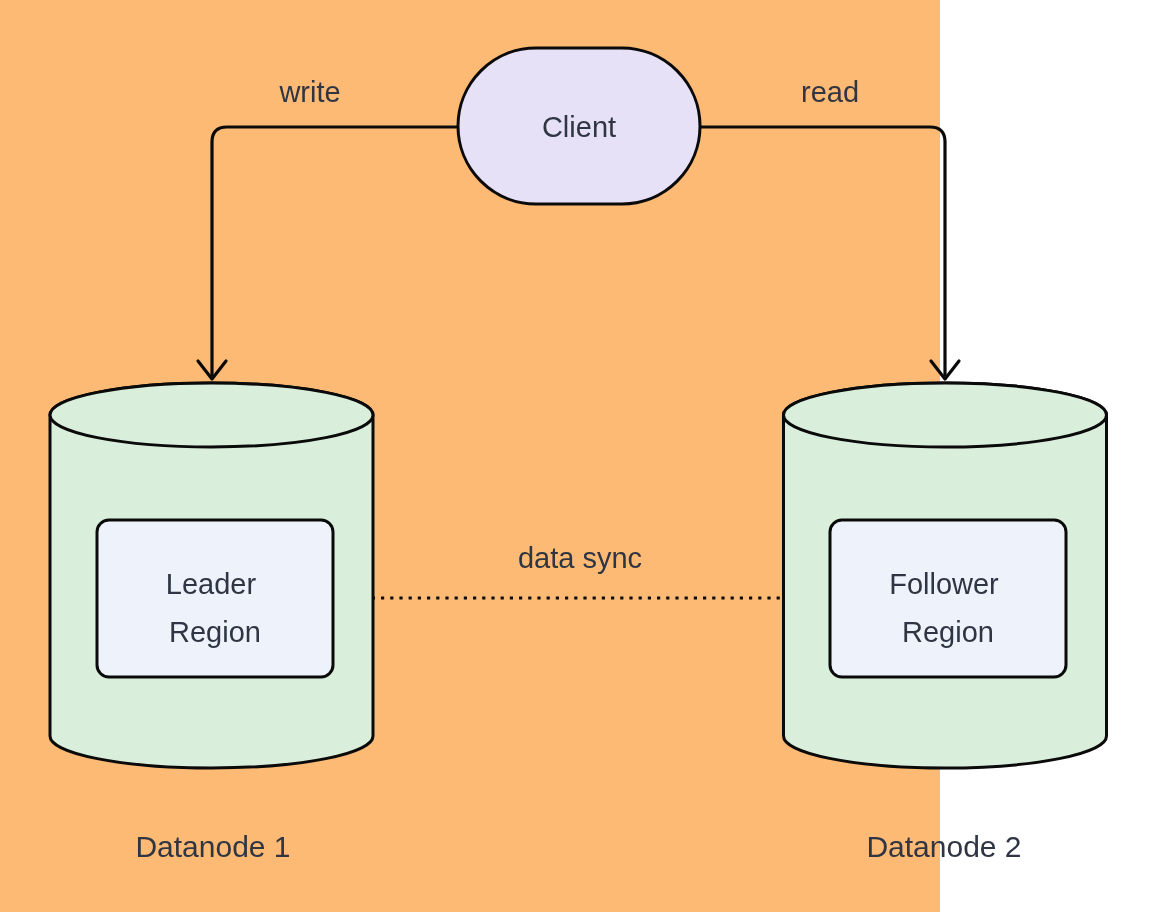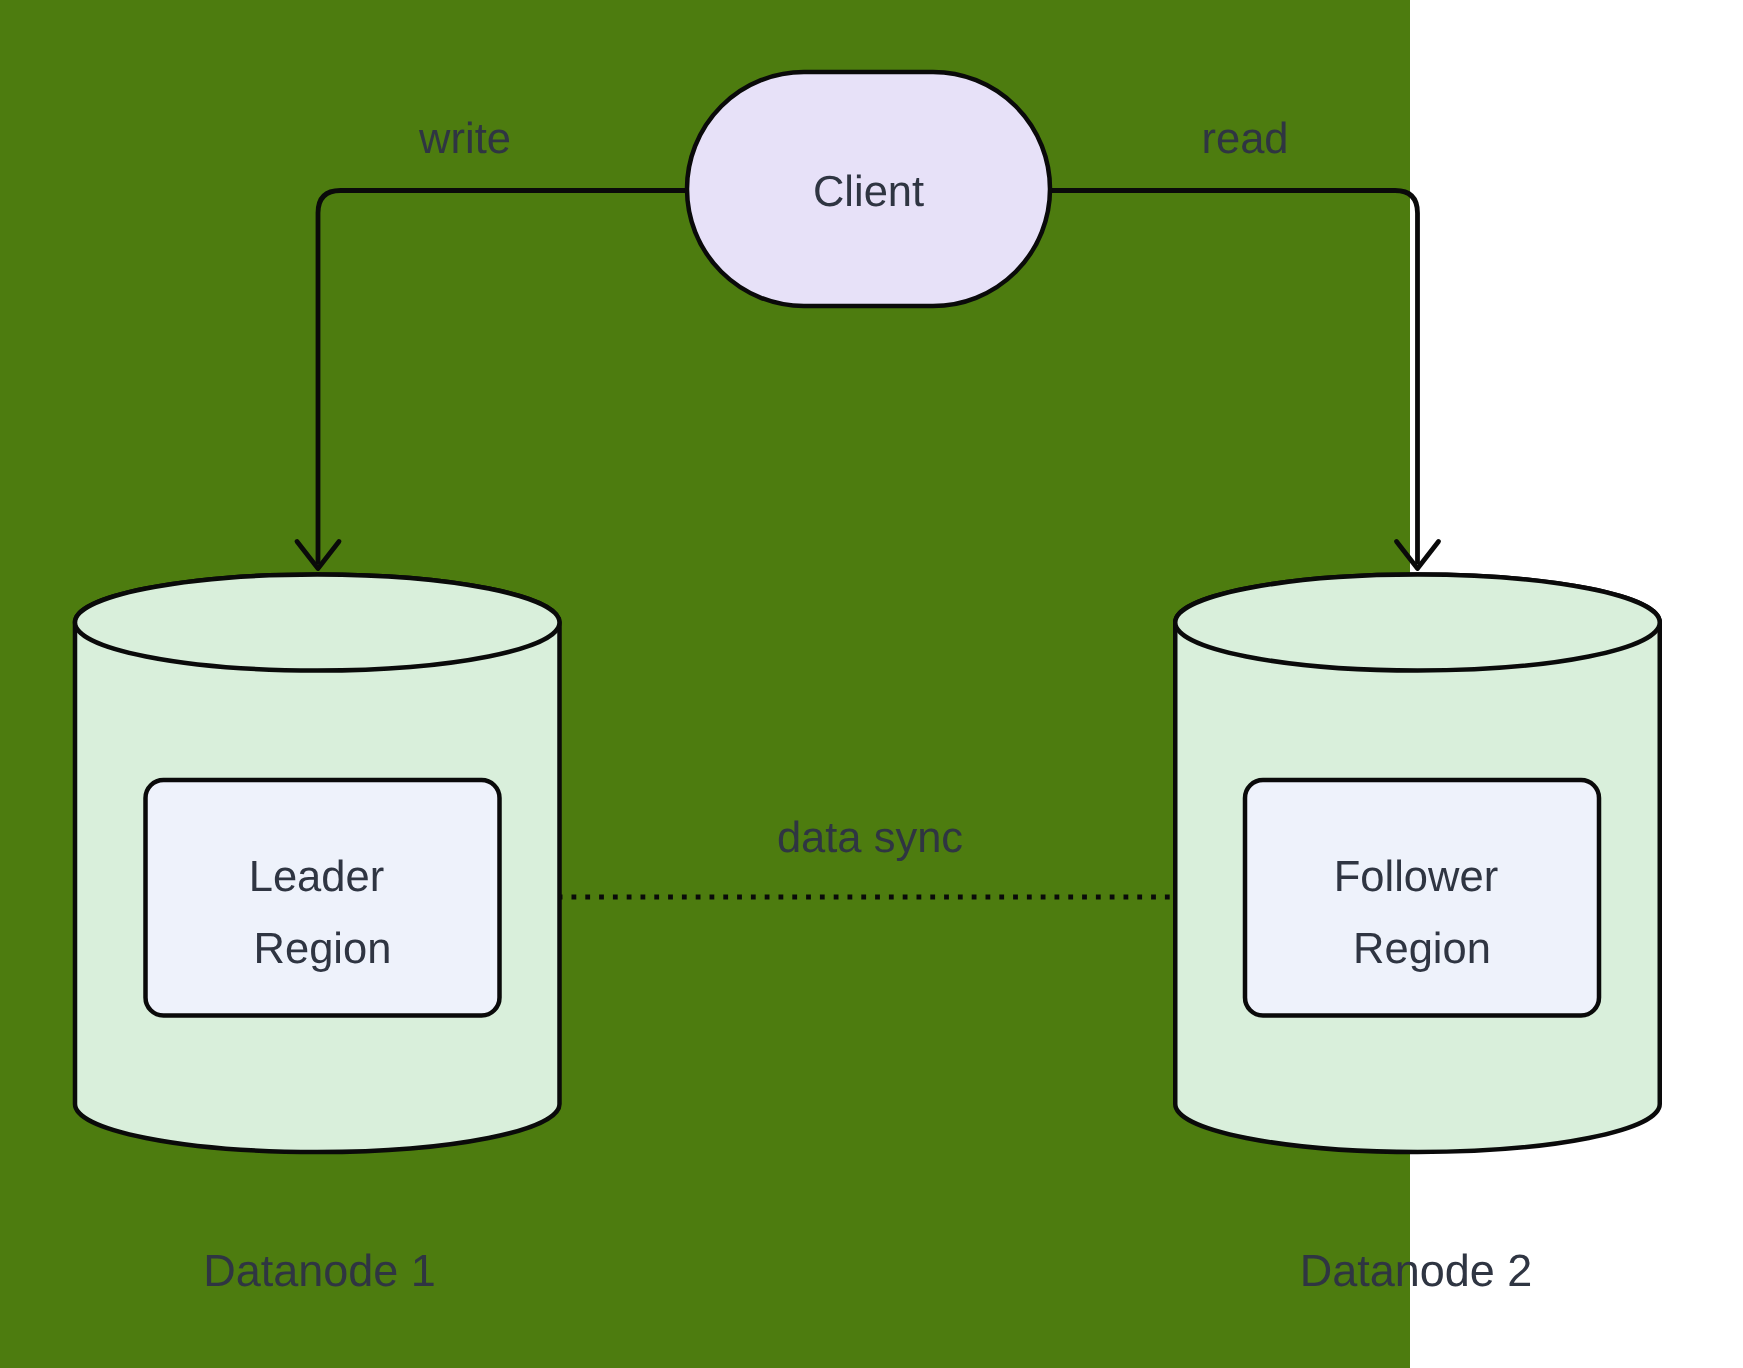--- a/index.html
+++ b/index.html
@@ -4,21 +4,21 @@
 <style>
   html, body {
     margin: 0;
     padding: 0;
     background: #ffffff;
   }
   .canvas {
     position: relative;
     width: 940px;
     height: 912px;
-    background: #4d7c0f;
+    background: #fdba74;
     font-family: "Liberation Sans", sans-serif;
   }
   svg { display: block; }
   .node-shape {
     stroke: #0a0a0a;
     stroke-width: 3;
   }
   .edge-line {
     stroke: #0a0a0a;
     stroke-width: 3.2;

